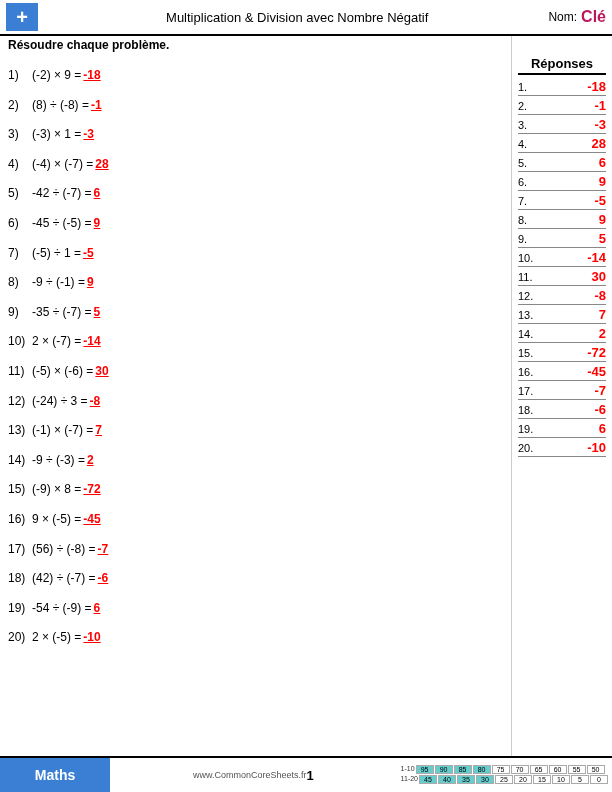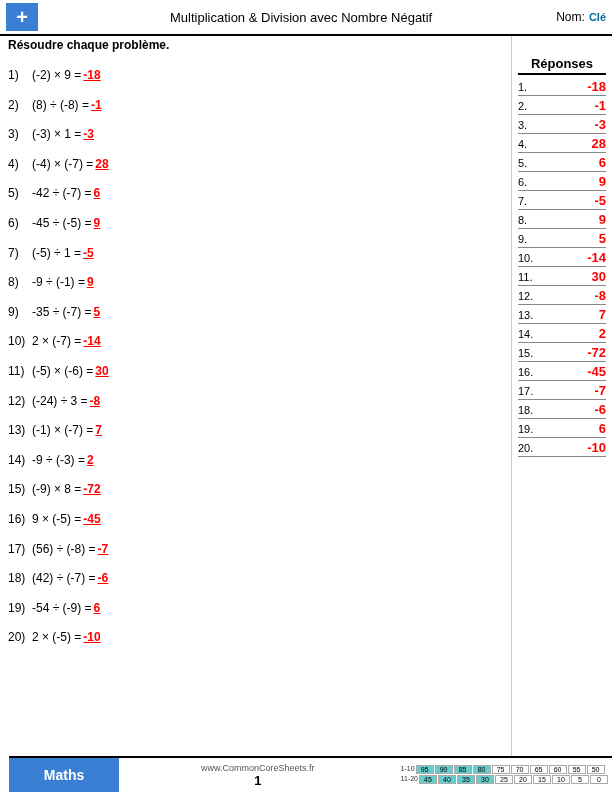--- a/index.html
+++ b/index.html
@@ -42,23 +42,23 @@
       text-align: center;
       font-size: 13px;
       font-weight: normal;
     }
     .header-nom {
       font-size: 12px;
       margin-right: 4px;
       text-align: center;
     }
     .header-cle {
-      font-size: 11px;
-      font-weight: bold;
-      color: #0369a1;
+      font-size: 16px;
+      font-weight: bold;
+      color: #be185d;
     }
 
     
     .main-area {
       display: flex;
       height: 720px;
     }
 
     
     .problems-col {
@@ -126,42 +126,41 @@
       font-weight: bold;
       font-size: 13px;
       text-align: right;
       flex: 1;
     }
 
     
     .footer {
       position: absolute;
       bottom: 0;
-      left: 9px;
+      left: 0;
       right: 0;
       height: 36px;
       border-top: 2px solid #000;
       display: flex;
       align-items: stretch;
     }
     .footer-maths {
       background: #3a7fd4;
       color: #fff;
       font-weight: bold;
       font-size: 14px;
       display: flex;
       align-items: center;
       justify-content: center;
       padding: 0 16px;
       min-width: 110px;
     }
     .footer-center {
       flex: 1;
       display: flex;
-      flex-direction: column;
       align-items: center;
       justify-content: center;
       font-size: 9px;
       color: #555;
     }
     .footer-page {
       font-size: 13px;
       font-weight: bold;
       color: #000;
     }

